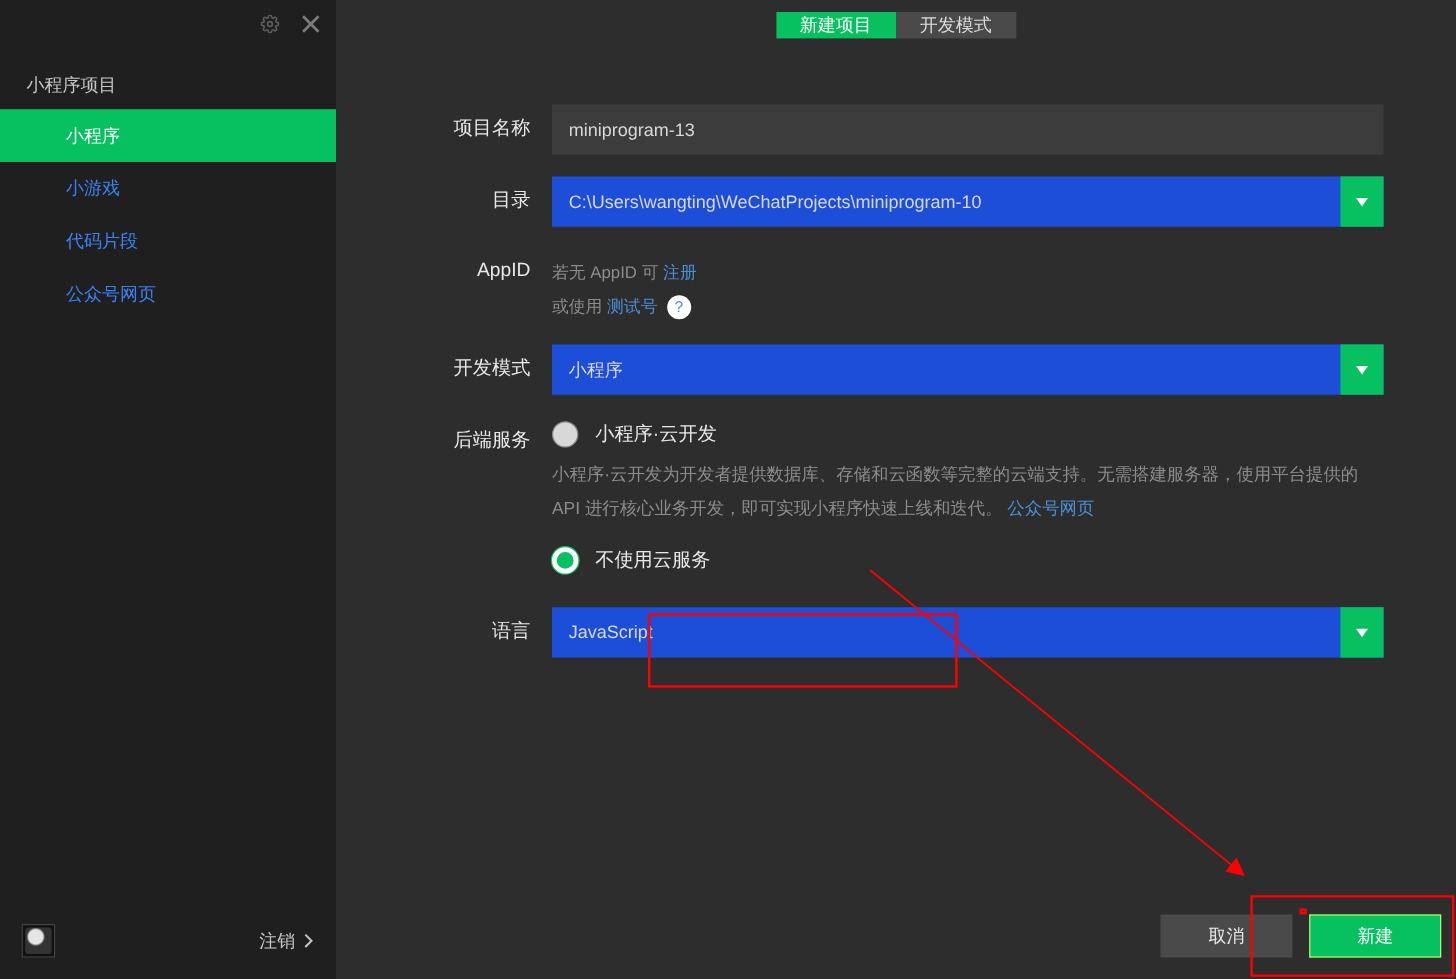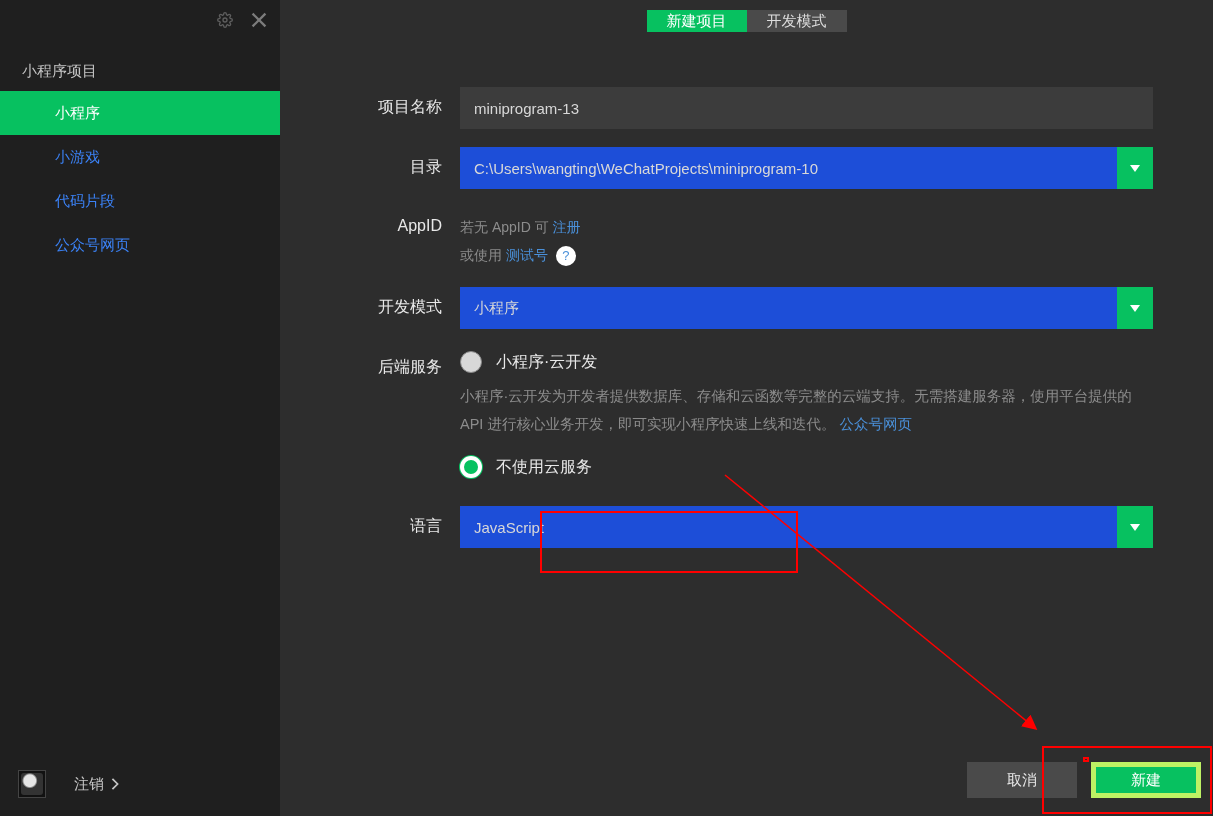--- a/index.html
+++ b/index.html
@@ -60,21 +60,21 @@
       color: #fff;
     }
 
     .sidebar-bottom {
       position: absolute;
       bottom: 18px;
       left: 0;
       right: 0;
       display: flex;
       align-items: center;
-      justify-content: flex-start;
+      justify-content: space-between;
       padding: 0 18px;
       gap: 28px;
     }
     .avatar {
       width: 28px;
       height: 28px;
       background: #111;
       border: 1px solid #444;
       display: flex;
       align-items: center;
@@ -275,21 +275,21 @@
       width: 110px;
       height: 36px;
       display: flex;
       align-items: center;
       justify-content: center;
       font-size: 15px;
       cursor: pointer;
       background: #4a4a4a;
       color: #e8e8e8;
     }
-    .btn.primary { background: #07c160; border: 5px solid #bef264; color: #fff; }
+    .btn.primary { background: #07c160; border: 1px solid #bef264; color: #fff; }
   </style>
 </head>
 <body>
 
 <div class="sidebar">
   <div class="sidebar-top-icons">
     <span class="gear-icon">
       <svg viewBox="0 0 24 24" fill="none" stroke="#888" stroke-width="2">
           <circle cx="12" cy="12" r="3"></circle>
           <path d="M19.4 15a1.7 1.7 0 0 0 .34 1.87l.06.06a2 2 0 1 1-2.83 2.83l-.06-.06a1.7 1.7 0 0 0-1.87-.34 1.7 1.7 0 0 0-1 1.55V21a2 2 0 0 1-4 0v-.09a1.7 1.7 0 0 0-1-1.55 1.7 1.7 0 0 0-1.87.34l-.06.06a2 2 0 1 1-2.83-2.83l.06-.06a1.7 1.7 0 0 0 .34-1.87 1.7 1.7 0 0 0-1.55-1H3a2 2 0 0 1 0-4h.09a1.7 1.7 0 0 0 1.55-1 1.7 1.7 0 0 0-.34-1.87l-.06-.06a2 2 0 1 1 2.83-2.83l.06.06a1.7 1.7 0 0 0 1.87.34H9a1.7 1.7 0 0 0 1-1.55V3a2 2 0 0 1 4 0v.09a1.7 1.7 0 0 0 1 1.55 1.7 1.7 0 0 0 1.87-.34l.06-.06a2 2 0 1 1 2.83 2.83l-.06.06a1.7 1.7 0 0 0-.34 1.87V9a1.7 1.7 0 0 0 1.55 1H21a2 2 0 0 1 0 4h-.09a1.7 1.7 0 0 0-1.55 1z"></path>

